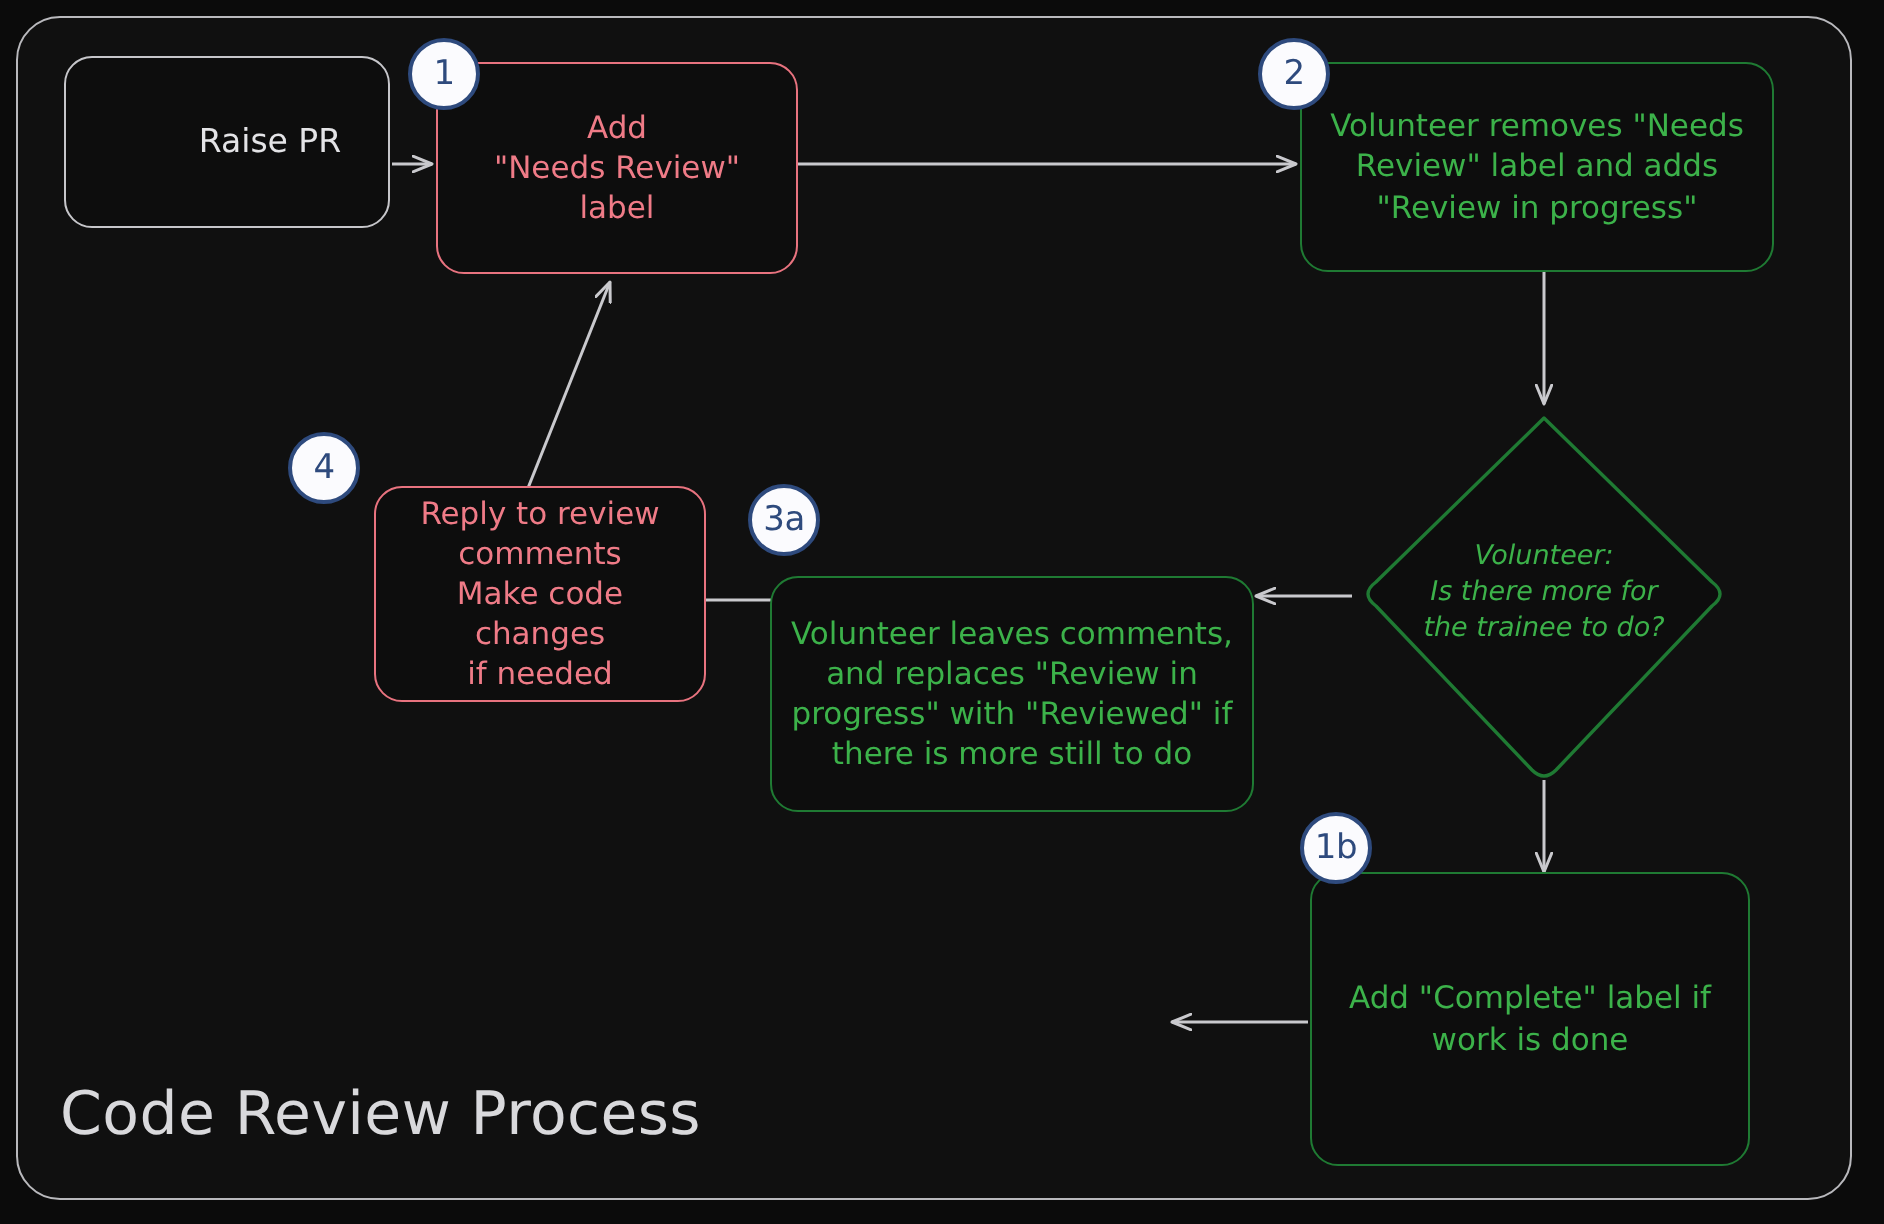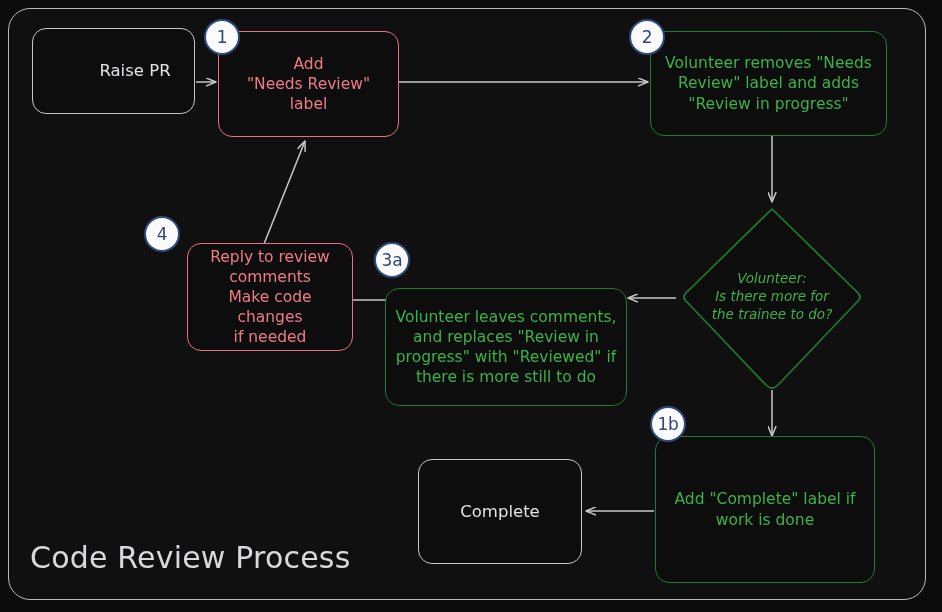--- a/index.html
+++ b/index.html
@@ -201,19 +201,16 @@
   <div class="badge" style="left:650px; top:406px;">1b</div>
 
   <div class="node node-red" style="left:163px; top:243px; width:166px; height:108px;margin-left:24px;">
     <span class="txt">Reply to review
 comments
 Make code changes
 if needed</span>
   </div>
   <div class="badge" style="left:144px; top:216px;">4</div>
 
-  <div class="node node-plain" style="left:418px; top:459px; width:164px; height:105px;">
-    <span class="txt">Complete</span>
-  </div>
 
   <div id="title">Code Review Process</div>
 
 </div>
 
 </body></html>

